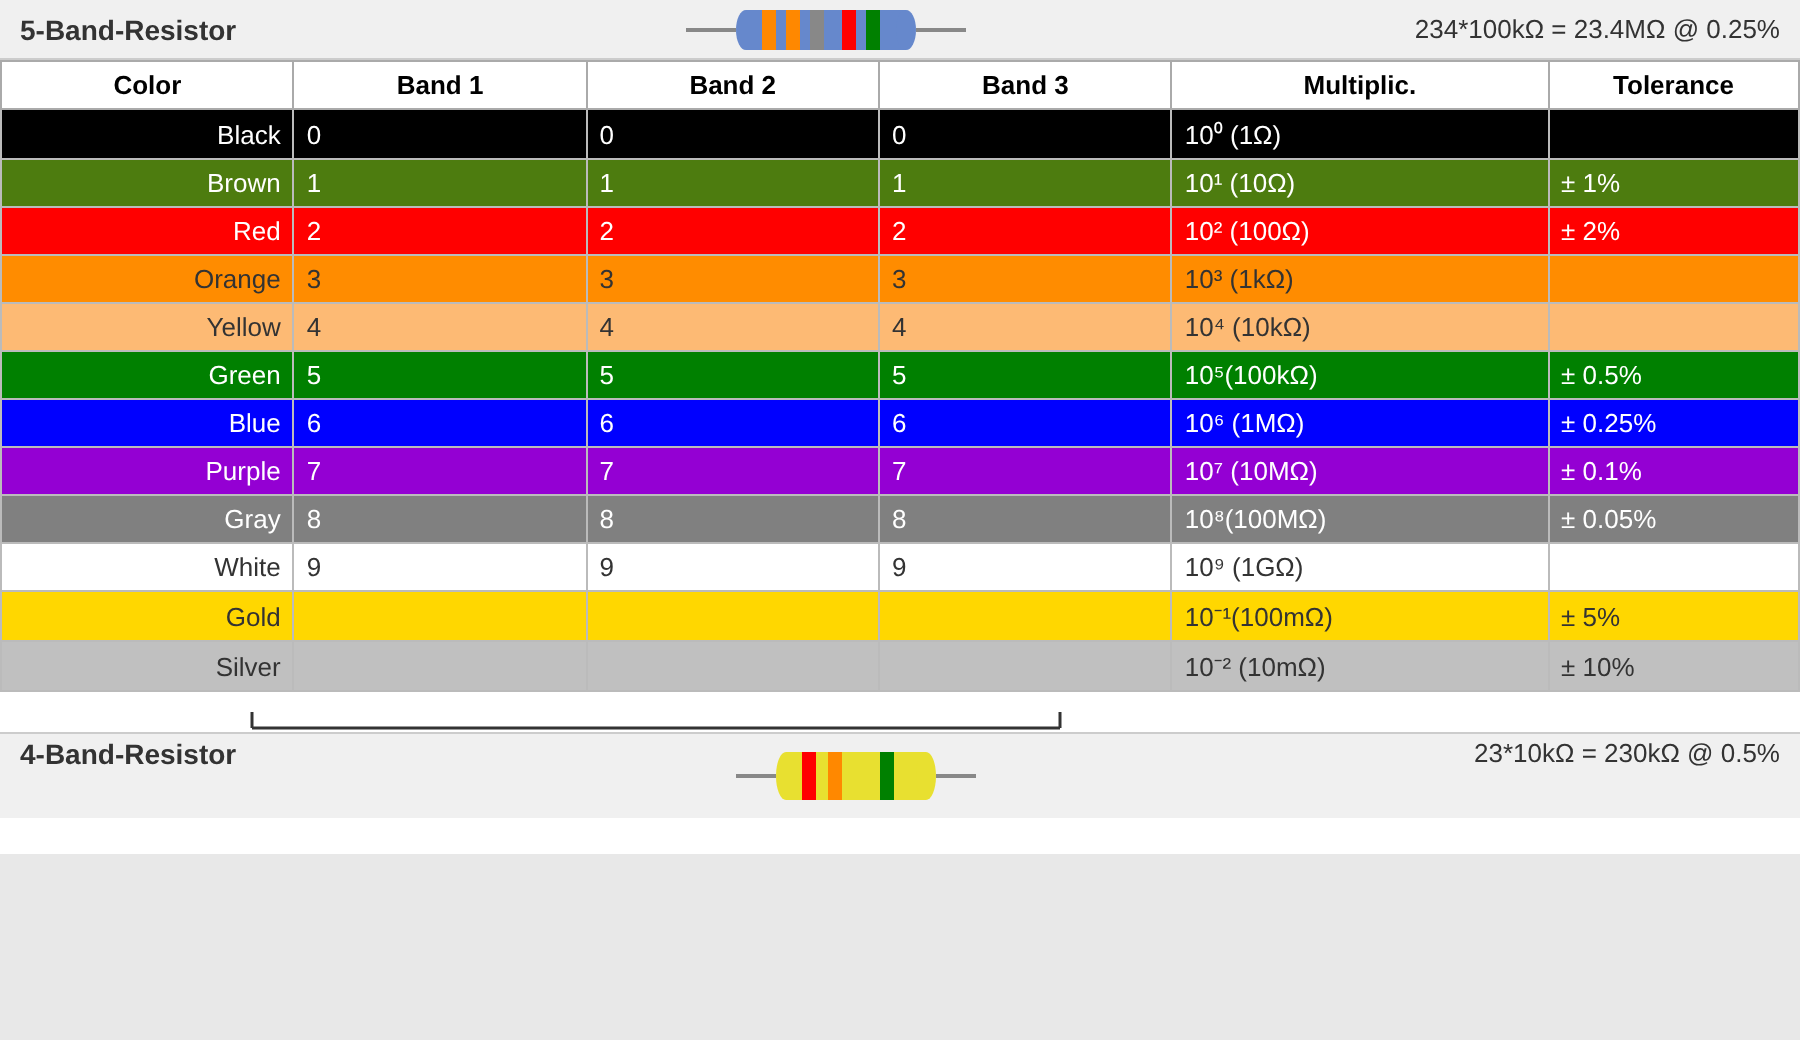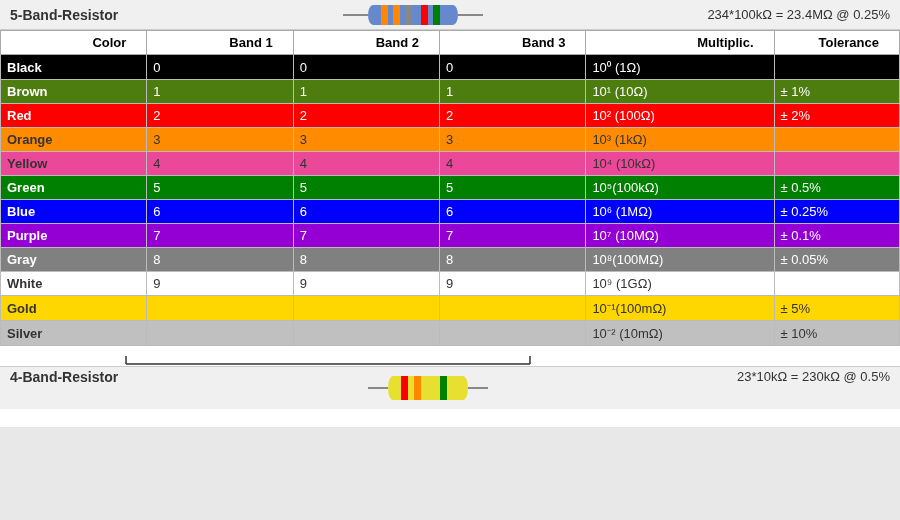--- a/index.html
+++ b/index.html
@@ -44,41 +44,42 @@
     }
     table {
       width: 100%;
       border-collapse: collapse;
       table-layout: fixed;
     }
     thead th {
       background: white;
       border: 1px solid #aaa;
       padding: 4px 20px;
-      text-align: right;
+      text-align: center;
       font-weight: bold;
       font-size: 13px;
       margin-top: 43px;
     }
     tbody td {
       border: 1px solid #bbb;
       padding: 3px 6px;
       font-size: 13px;
       height: 24px;
       vertical-align: middle;
     }
     .color-cell {
-      font-weight: bold;
+      font-weight: normal;
+      text-align: right;
     }
     
     .row-black { background-color: #000000; color: white; }
     .row-brown { background-color: #4d7c0f; color: white; }
     .row-red { background-color: #FF0000; color: white; }
     .row-orange { background-color: #FF8C00; color: #333; }
-    .row-yellow { background-color: #ec4899; color: #333; }
+    .row-yellow { background-color: #fdba74; color: #333; }
     .row-green { background-color: #008000; color: white; }
     .row-blue { background-color: #0000FF; color: white; }
     .row-purple { background-color: #9400D3; color: white; }
     .row-gray { background-color: #808080; color: white; }
     .row-white { background-color: #FFFFFF; color: #333; }
     .row-gold { background-color: #FFD700; color: #333; border-radius: 12px; }
     .row-silver { background-color: #C0C0C0; color: #333; }
     .footer-title {
       font-size: 14px;
       font-weight: bold;

